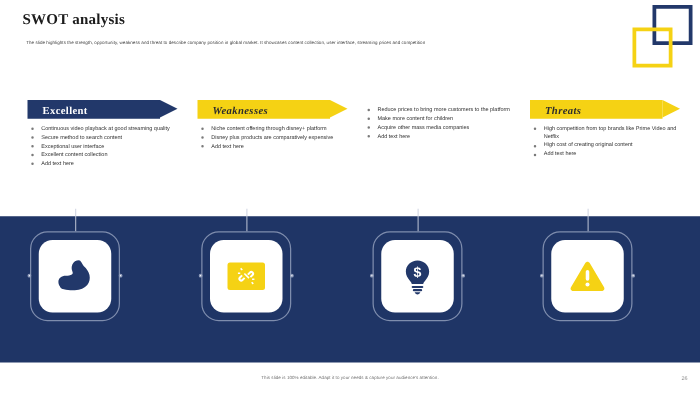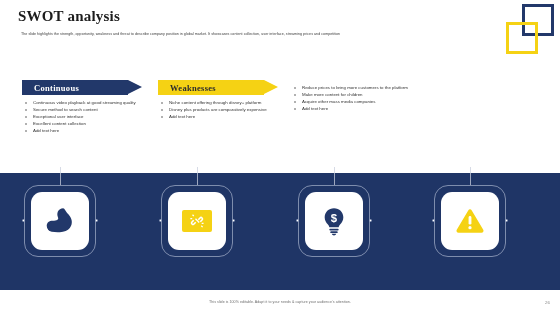--- a/index.html
+++ b/index.html
@@ -14,21 +14,21 @@
   .corner-deco{position:absolute;top:0;right:0;width:56px;height:56px;}
   .sq-navy{position:absolute;top:4px;right:6px;width:32px;height:32px;
            border:3px solid #22386a;box-sizing:border-box;}
   .sq-yellow{position:absolute;top:22px;right:22px;width:32px;height:32px;
              border:3px solid #f5d214;box-sizing:border-box;}
 
   
   .slide-title{
     position:absolute;left:18px;top:8px;
     font-family:"Liberation Serif", serif;
-    font-size:15px;font-weight:bold;color:#1c1c1c;letter-spacing:.2px;
+    font-size:12px;font-weight:bold;color:#1c1c1c;letter-spacing:.2px;
   }
   .slide-subtitle{
     position:absolute;left:21px;top:32px;width:500px;
     font-size:3.6px;line-height:5.4px;color:#3a3a3a;
     letter-spacing:.05px;
   }
 
   
   .cols{position:absolute;left:0;top:80px;width:560px;height:80px;}
   .col{position:absolute;top:0;width:128px;}
@@ -54,21 +54,21 @@
     position:relative;z-index:2;
     font-family:"Liberation Serif", serif;
     font-size:8.5px;font-weight:bold;letter-spacing:.3px;
     padding-left:12px;
   }
   .navy-arrow{color:#22386a;}
   .navy-arrow .arrow-body{background:#22386a;}
   .navy-arrow .arrow-label{color:#ffffff;}
   .yellow-arrow{color:#f5d214;}
   .yellow-arrow .arrow-body{background:#f5d214;}
-  .yellow-arrow .arrow-label{color:#2d2d2d;}
+  .yellow-arrow .arrow-label{color:#2d2d2d;font-style:italic;}
 
   .bullets{margin:5px 0 0 0;padding:0;list-style:none;}
   .bullets li{
     position:relative;
     padding-left:11px;
     font-size:4.4px;line-height:6.4px;color:#333333;
     margin-bottom:.6px;
   }
   .bullets li::before{
     content:"";position:absolute;left:3px;top:2.2px;
@@ -129,21 +129,21 @@
 
 <div class="slide-title">SWOT analysis</div>
 <div class="slide-subtitle">The slide highlights the strength, opportunity, weakness and threat to describe company position in global market. It showcases content collection, user interface, streaming prices and competition</div>
 
 <div class="cols">
 
   <div class="col col-0">
     <div class="arrow navy-arrow">
       <div class="arrow-body"></div>
       <div class="arrow-tip"></div>
-      <div class="arrow-label">Continuous</div>
+      <div class="arrow-label">Excellent</div>
     </div>
     <ul class="bullets">
       <li>Continuous video playback at good streaming quality</li>
       <li>Secure method to search content</li>
       <li>Exceptional user interface</li>
       <li>Excellent content collection</li>
       <li>Add text here</li>
     </ul>
   </div>
 
@@ -162,20 +162,32 @@
 
   <div class="col col-2">
     <ul class="bullets">
       <li>Reduce prices to bring more customers to the platform</li>
       <li>Make more content for children</li>
       <li>Acquire other mass media companies</li>
       <li>Add text here</li>
     </ul>
   </div>
 
+  <div class="col col-3">
+    <div class="arrow yellow-arrow">
+      <div class="arrow-body"></div>
+      <div class="arrow-tip"></div>
+      <div class="arrow-label">Threats</div>
+    </div>
+    <ul class="bullets">
+      <li>High competition from top brands like Prime Video and Netflix</li>
+      <li>High cost of creating original content</li>
+      <li>Add text here</li>
+    </ul>
+  </div>
 
 </div>
 
 <div class="panel"></div>
 
 <div class="connector" style="left:60px;top:167px;"></div>
 <div class="connector" style="left:197px;top:167px;"></div>
 <div class="connector" style="left:334px;top:167px;"></div>
 <div class="connector" style="left:470px;top:167px;"></div>
 

